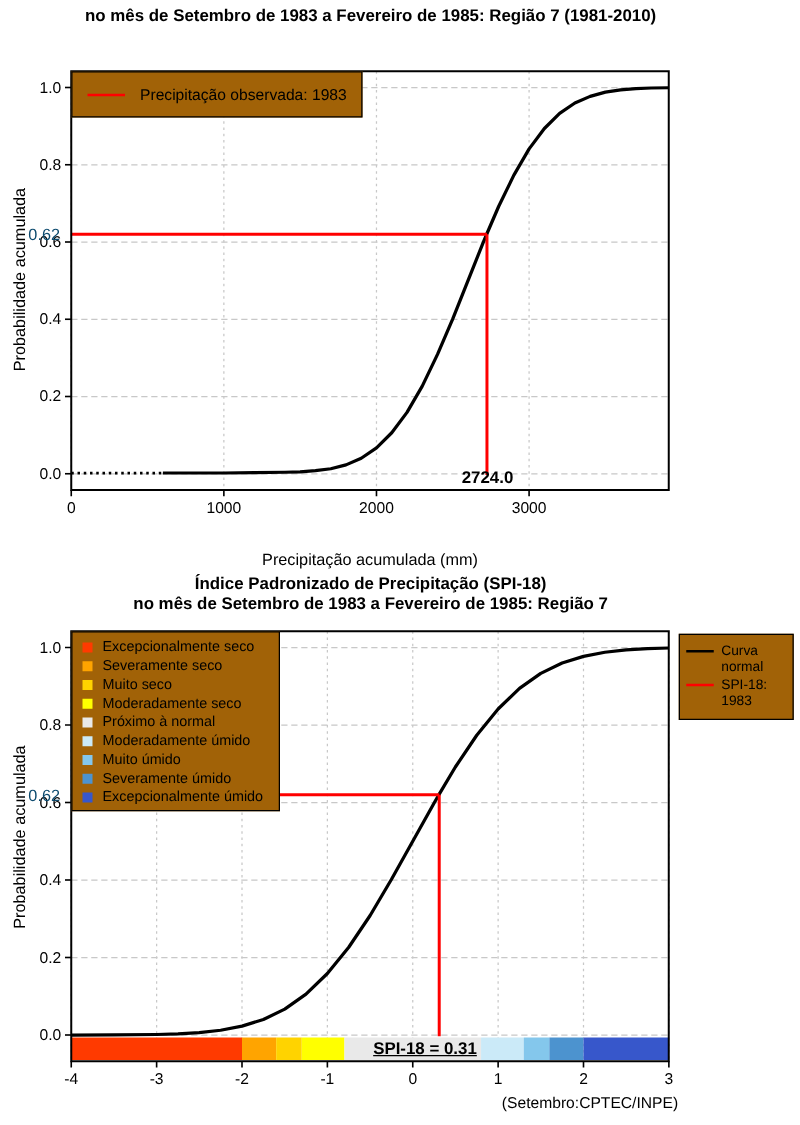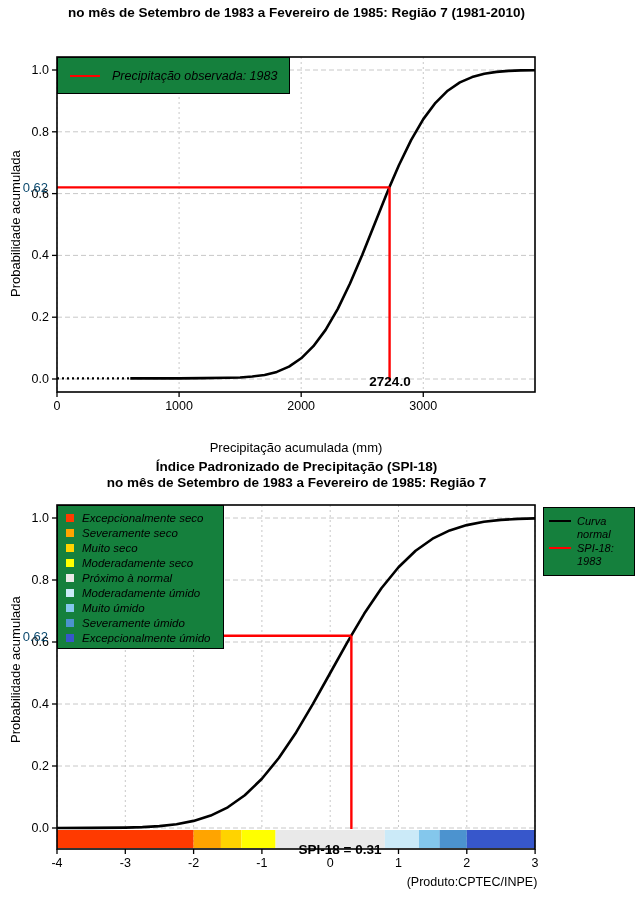--- a/index.html
+++ b/index.html
@@ -10,38 +10,38 @@
   #chart-1{top:455px;height:445px;}
   svg.plot{position:absolute;left:0;top:0;display:block;}
   .titles{position:absolute;left:0;top:5px;width:593px;text-align:center;
           font-weight:bold;font-size:13.5px;line-height:16px;}
   #chart-1 .titles{top:4px;}
   .ylab{position:absolute;left:-57px;top:217px;width:145px;text-align:center;font-size:13px;
         white-space:nowrap;transform:rotate(-90deg);}
   #chart-1 .ylab{top:208px;}
   .xlab{position:absolute;left:146px;top:440px;width:300px;text-align:center;font-size:13px;}
   #chart-1 .xlab{top:420px;}
-  .legend-box{position:absolute;background:#15803d;border:1.5px solid #000;box-sizing:border-box;font-style:italic;}
+  .legend-box{position:absolute;background:#a16207;border:1.5px solid #000;box-sizing:border-box;}
   #legend-0{left:57px;top:57px;width:233px;height:37px;display:flex;align-items:center;
             padding:0 10px 0 12px;gap:12px;font-size:12.5px;}
   .line-swatch{display:inline-block;width:30px;height:0;border-top:2.6px solid #f00;flex:none;}
   #legend-cats{left:57px;top:50px;width:167px;padding:4px 0 3px 8px;font-size:11.5px;}
   .cat-row{display:flex;align-items:center;height:15px;gap:8px;text-align:right;}
   .cat-swatch{width:8px;height:8px;flex:none;}
   .cat-label{white-space:nowrap;}
   #legend-right{left:543px;top:52px;width:92px;padding:6px 2px 6px 5px;font-size:11px;line-height:13px;}
   .lr-row{display:flex;gap:6px;align-items:flex-start;margin:1px 0;}
   .lr-swatch{display:inline-block;width:22px;height:0;border-top:2.4px solid #000;margin-top:5px;flex:none;}
   .ann{position:absolute;}
   .gray-val{color:#0c4a6e;font-size:13px;width:40px;text-align:right;left:8px;}
   #ann-prob-0{top:180px;}
   #ann-prob-1{top:174px;}
   #ann-precip{left:340px;top:374px;width:100px;text-align:center;font-weight:bold;font-size:13.5px;}
-  #ann-spi{left:240px;top:386px;width:200px;height:18px;line-height:18px;text-align:center;
-           font-weight:bold;font-size:13.5px;}
+  #ann-spi{left:240px;top:375px;width:200px;height:18px;line-height:18px;text-align:center;
+           font-weight:bold;font-size:13.5px;text-decoration:underline;}
   .footnote{position:absolute;left:372px;top:420px;width:200px;text-align:center;font-size:12.5px;}
 </style>
 </head>
 <body>
 
 <div class="canvas">
 
   <section class="chart" id="chart-0">
     <svg class="plot" id="plot-0" width="640" height="455">
         <line x1="57" x2="535" y1="379" y2="379" stroke="#C8C8C8" stroke-width="1" stroke-dasharray="5,3"></line>
@@ -208,16 +208,16 @@
         </div>
         <div class="lr-row">
           <span class="lr-swatch" style="border-top-color: rgb(255, 0, 0);"></span>
           <span>SPI-18: 1983</span>
         </div>
       </div>
 
     <div class="ann gray-val" id="ann-prob-1">0.62</div>
     <div class="ann" id="ann-spi">SPI-18 = 0.31</div>
 
-    <div class="footnote">(Produto:CPTEC/INPE)</div>
+    <div class="footnote">(Setembro:CPTEC/INPE)</div>
   </section>
 
 </div>
 
 </body></html>

